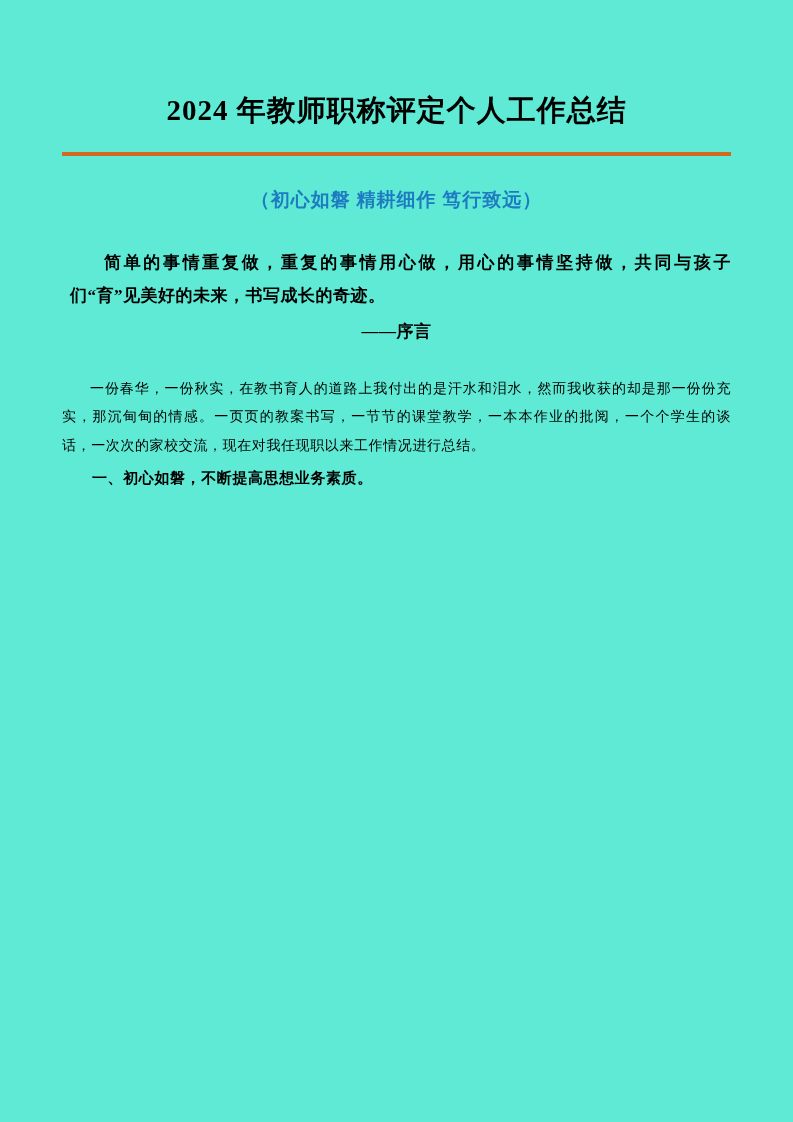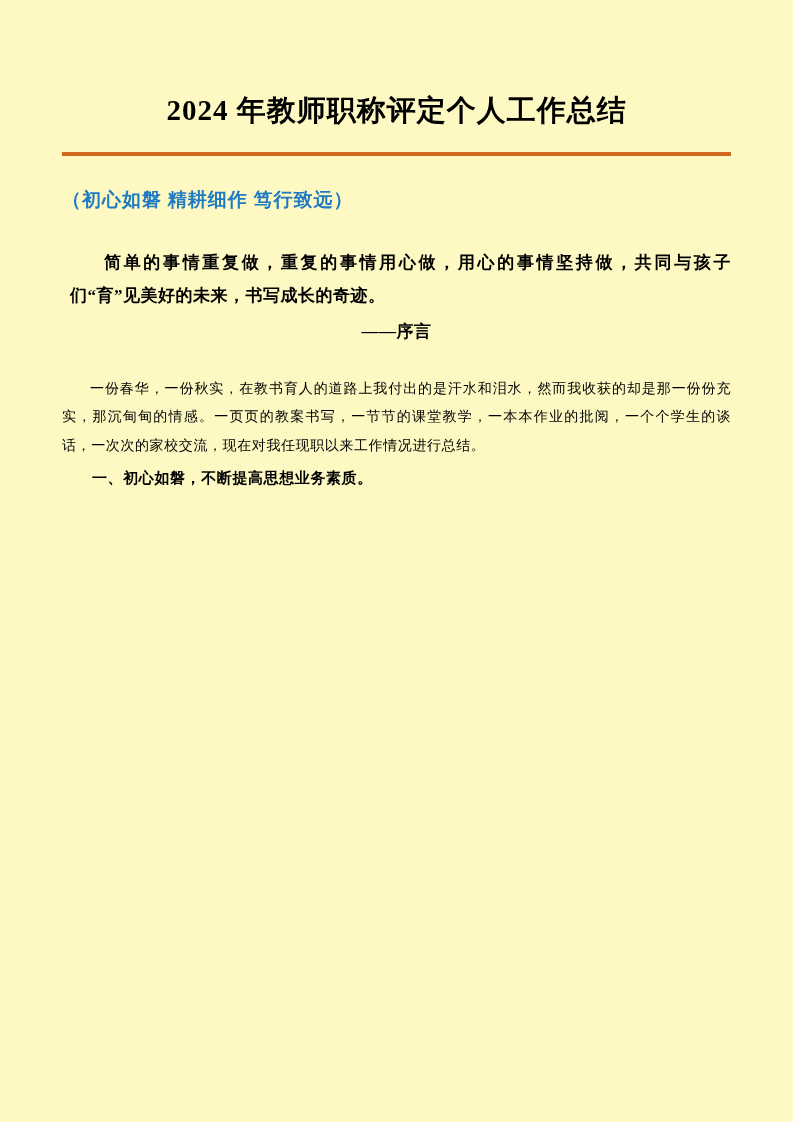--- a/index.html
+++ b/index.html
@@ -13,42 +13,42 @@
     font-family: "Liberation Serif", "DejaVu Serif", serif;
     color: #000000;
     -webkit-font-smoothing: antialiased;
   }
   .page {
     position: relative;
     width: 793px;
     height: 1122px;
     box-sizing: border-box;
     padding: 92px 62px 40px 62px;
-    background: #fef9c3;
+    background: #5eead4;
     overflow: hidden;
   }
   .doc-title {
     font-family: "Liberation Serif", "DejaVu Serif", serif;
     font-size: 29px;
     font-weight: bold;
     text-align: center;
     letter-spacing: 1px;
     color: #000000;
     margin: 0;
     padding: 0 0 22px 0;
     line-height: 1.3;
   }
   .title-rule {
     height: 4px;
     background: #D2691E;
     width: 100%;
     margin: 0 0 30px 0;
   }
   .subtitle {
-    text-align: left;
+    text-align: center;
     color: #1F7BC1;
     font-size: 19px;
     font-weight: bold;
     letter-spacing: 1px;
     margin: 0 0 32px 0;
     line-height: 1.5;
   }
   .epigraph {
     font-size: 17px;
     font-weight: bold;

